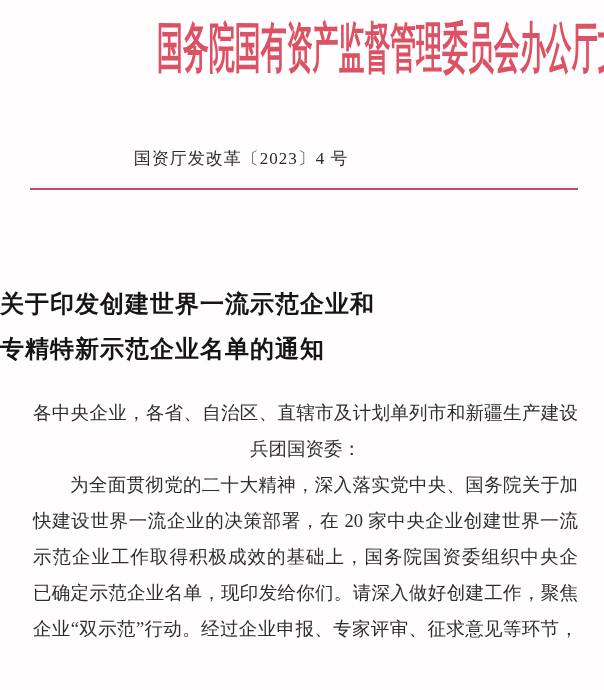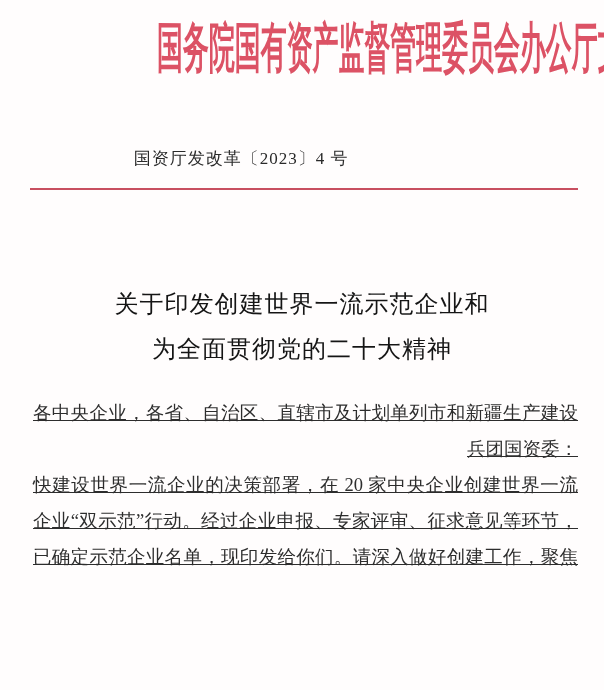--- a/index.html
+++ b/index.html
@@ -41,62 +41,62 @@
     left: 30px;
     width: 548px;
     height: 2px;
     background: var(--rule-red, #c84f60);
   }
   .title {
     position: absolute;
     top: 282px;
     left: 0;
     width: 604px;
-    text-align: center;
     font-size: 24px;
-    font-weight: normal;
+    font-weight: bold;
     line-height: 45px;
     letter-spacing: 1px;
     color: #151515;
   }
   .doc-body {
     position: absolute;
     top: 395px;
     left: 33px;
     width: 545px;
     font-size: 18.5px;
     line-height: 36px;
     color: #2d2d2d;
-    text-decoration: underline;
   }
   .jline {
     text-align: justify;
     text-align-last: justify;
     white-space: nowrap;
   }
-  .plain { text-align: right; }
+  .plain { text-align: center; }
   .indent { text-indent: 37px; }
 </style>
 </head>
 <body>
 
 <div class="page" style="--letterhead-red: #dc5265; --rule-red: #c84f60;">
 
   <div class="letterhead">国务院国有资产监督管理委员会办公厅文件</div>
 
   <div class="docnum">国资厅发改革〔2023〕4 号</div>
 
   <div class="rule"></div>
 
   <div class="title">
     <div>关于印发创建世界一流示范企业和</div>
-    <div>为全面贯彻党的二十大精神</div>
+    <div>专精特新示范企业名单的通知</div>
   </div>
 
   <div class="doc-body">
     <div class="jline">各中央企业，各省、自治区、直辖市及计划单列市和新疆生产建设</div>
     <div class="plain">兵团国资委：</div>
+    <div class="jline indent">为全面贯彻党的二十大精神，深入落实党中央、国务院关于加</div>
     <div class="jline">快建设世界一流企业的决策部署，在 20 家中央企业创建世界一流</div>
+    <div class="jline">示范企业工作取得积极成效的基础上，国务院国资委组织中央企</div>
+    <div class="jline">已确定示范企业名单，现印发给你们。请深入做好创建工作，聚焦</div>
     <div class="jline">企业“双示范”行动。经过企业申报、专家评审、征求意见等环节，</div>
-    <div class="jline">已确定示范企业名单，现印发给你们。请深入做好创建工作，聚焦</div>
   </div>
 
 </div>
 
 </body></html>

